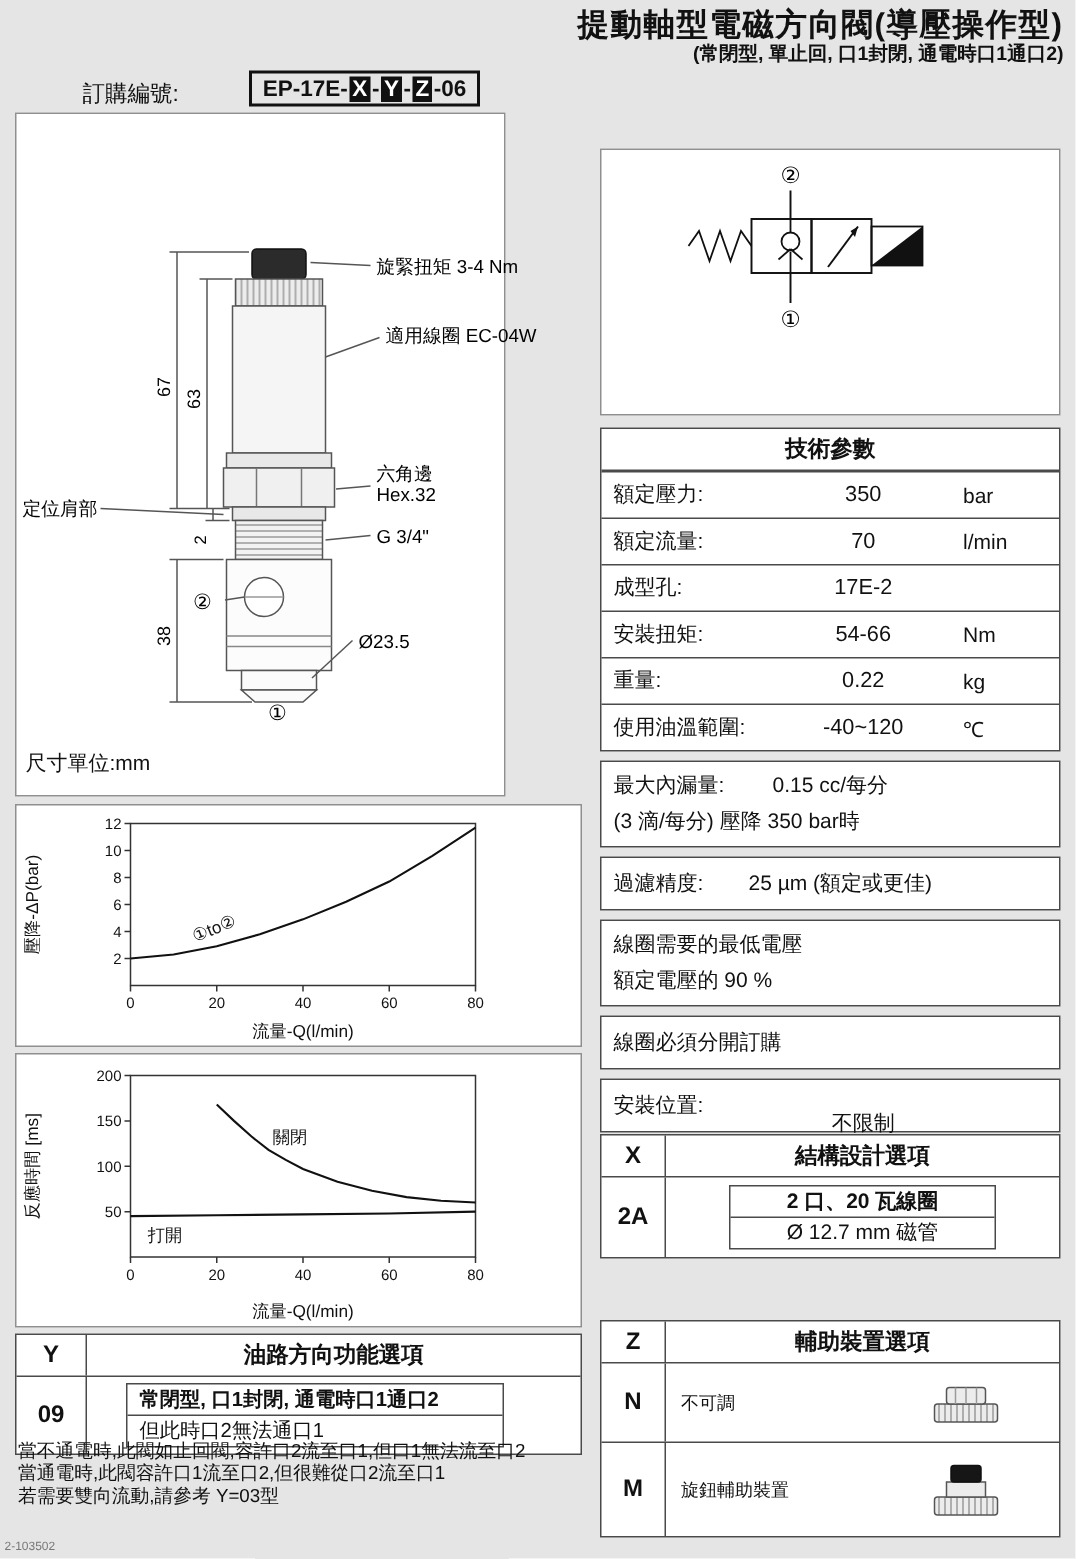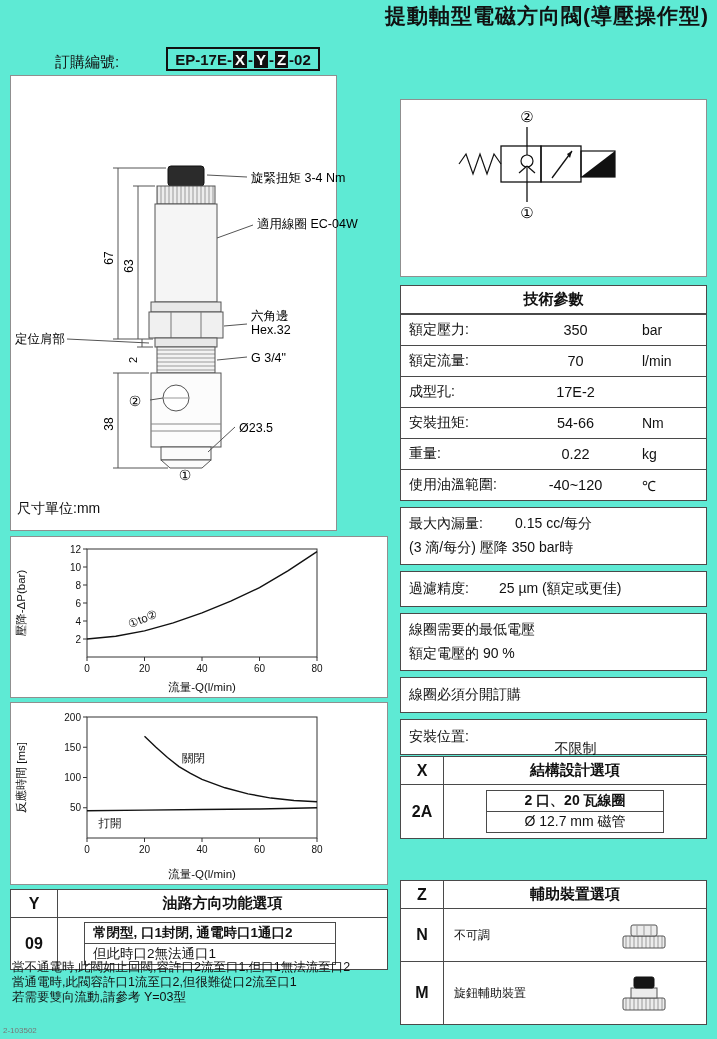--- a/index.html
+++ b/index.html
@@ -1,16 +1,16 @@
 <!DOCTYPE html>
 <html><head>
 <meta charset="utf-8">
 <style>
   html,body{margin:0;padding:0;background:#fff;}
-  .page{position:relative;width:717px;height:1039px;background:#5eead4;color:#111;
+  .page{position:relative;width:717px;height:1039px;background:#e5e5e5;color:#111;
         font-family:"Liberation Sans", sans-serif;overflow:hidden;}
   .box{position:absolute;border:1px solid #8f8f8f;box-sizing:border-box;background:#fff;}
 
   
   .page-title{position:absolute;top:2px;right:8px;font-size:21px;font-weight:bold;letter-spacing:1px;}
   .page-subtitle{position:absolute;top:27px;right:8px;font-size:13px;font-weight:bold;}
   .order-label{position:absolute;left:55px;top:53px;font-size:15px;}
   .order-box{position:absolute;left:166px;top:47px;width:154px;height:24px;border:2px solid #111;
              box-sizing:border-box;display:flex;align-items:center;justify-content:center;
              font-size:15px;font-weight:bold;white-space:nowrap;}
@@ -51,29 +51,30 @@
   .footer-code{position:absolute;left:3px;top:1026px;font-size:8px;color:#777;}
 
   svg text{font-family:"Liberation Sans", sans-serif;}
 </style>
 </head>
 <body>
 
 <div class="page">
 
   <div class="page-title">提動軸型電磁方向閥(導壓操作型)</div>
+  <div class="page-subtitle">(常閉型, 單止回, 口1封閉, 通電時口1通口2)</div>
   <div class="order-label">訂購編號:</div>
   <div class="order-box">
     <span>EP-17E-</span>
       <span class="blk">X</span>
       <span>-</span>
       <span class="blk">Y</span>
       <span>-</span>
       <span class="blk">Z</span>
-      <span>-02</span>
+      <span>-06</span>
   </div>
 
   <div class="box" style="left:10px;top:75px;width:327px;height:456px;">
     <svg width="376" height="452" viewBox="0 0 376 452">
       <defs>
         <pattern id="knurl" width="4" height="10" patternUnits="userSpaceOnUse">
           <rect width="4" height="10" fill="#ececec"></rect>
           <line x1="2" y1="0" x2="2" y2="10" stroke="#9a9a9a" stroke-width="1"></line>
         </pattern>
         <pattern id="thread" width="10" height="4" patternUnits="userSpaceOnUse">

